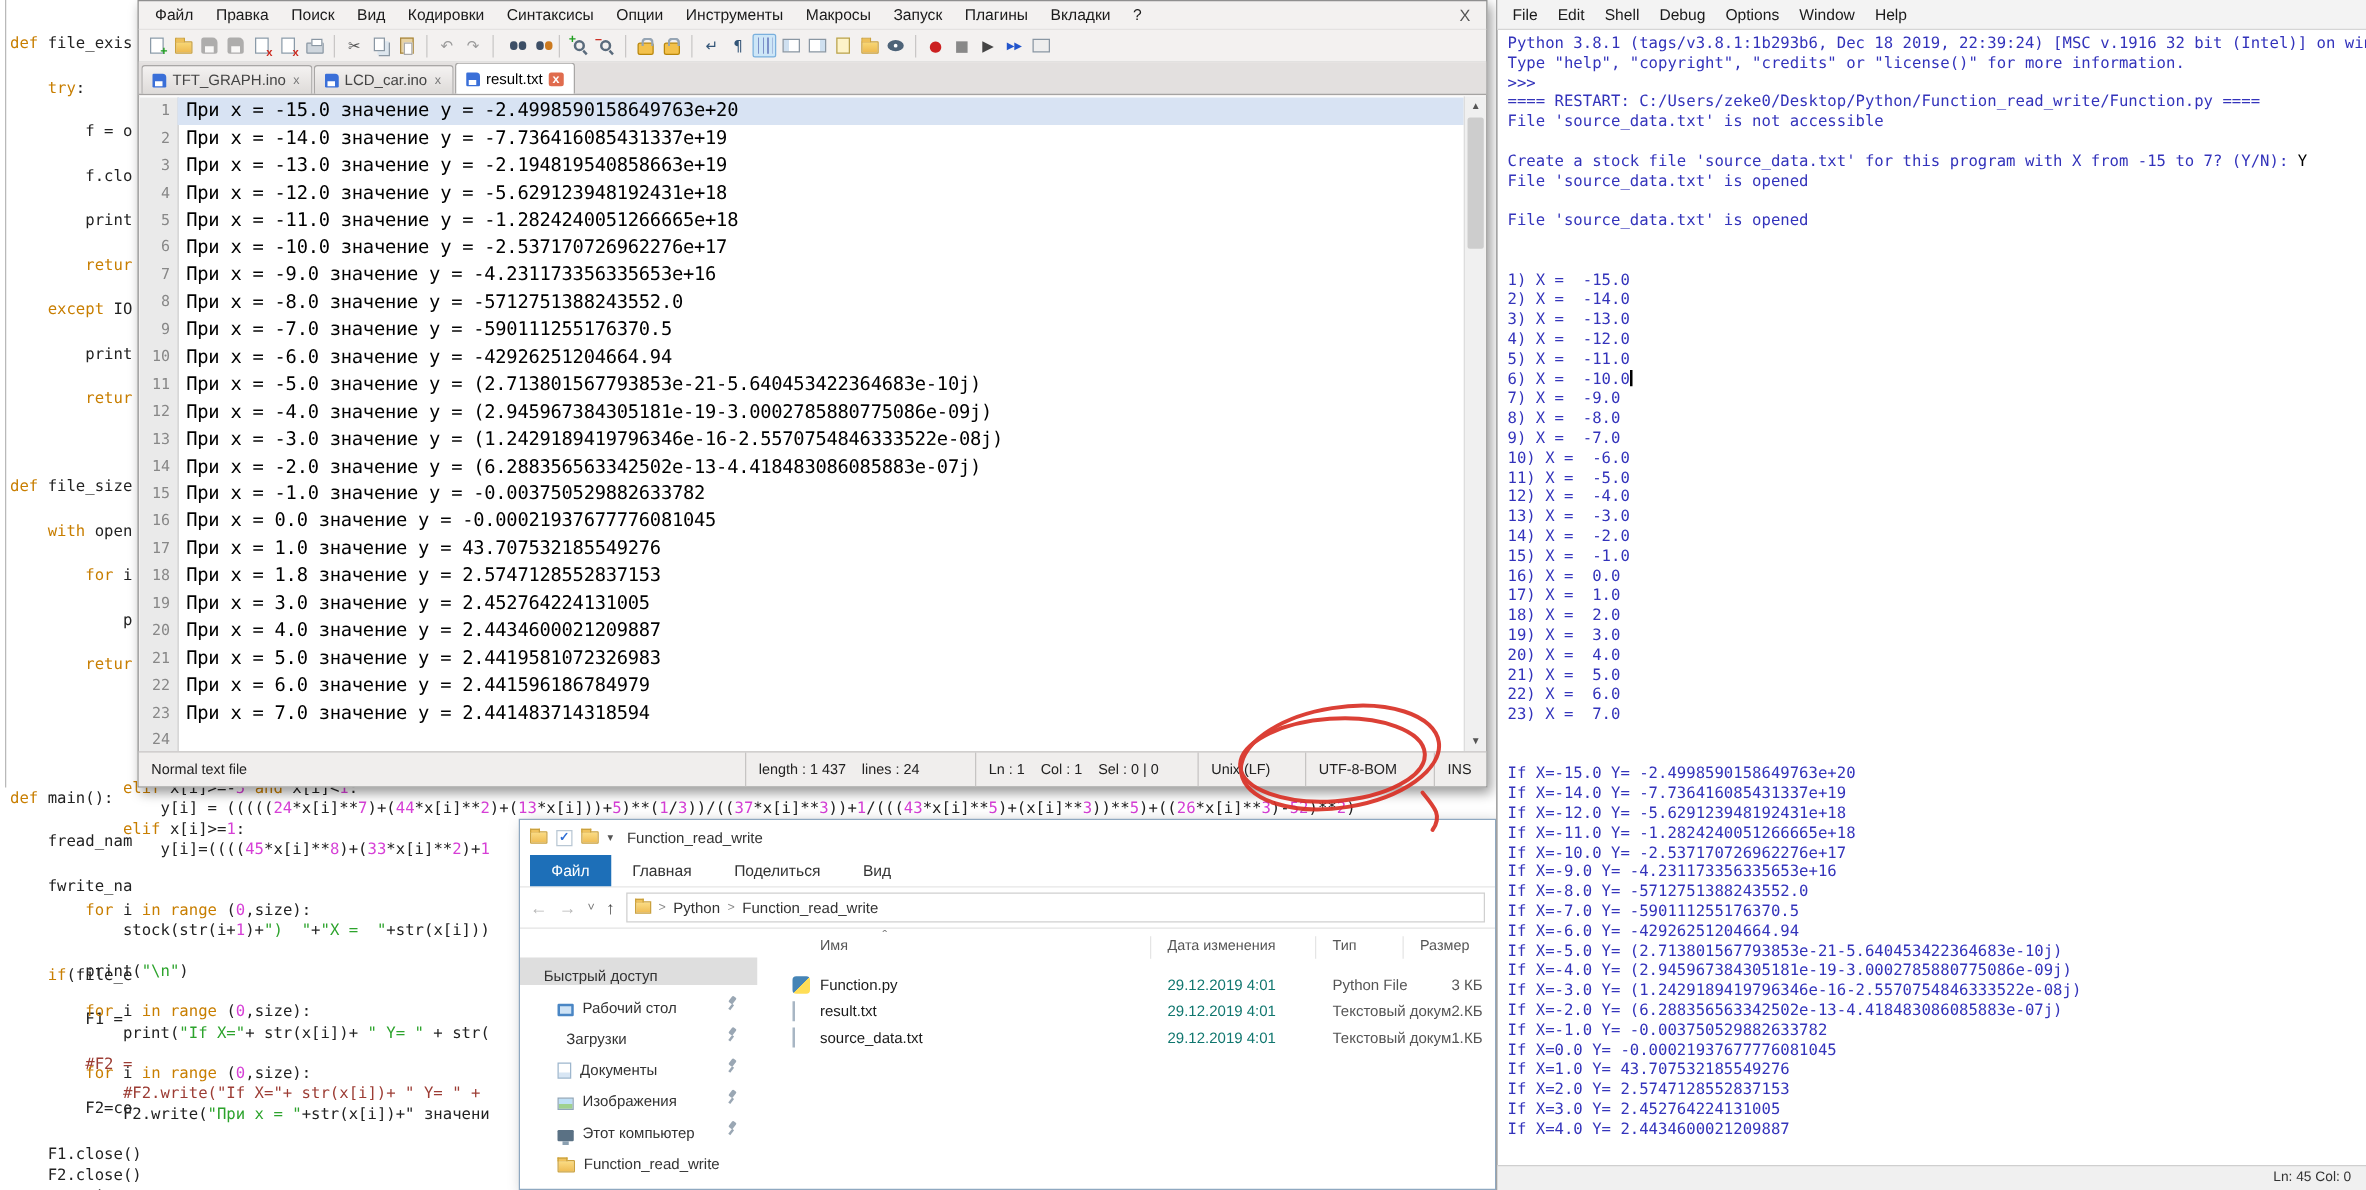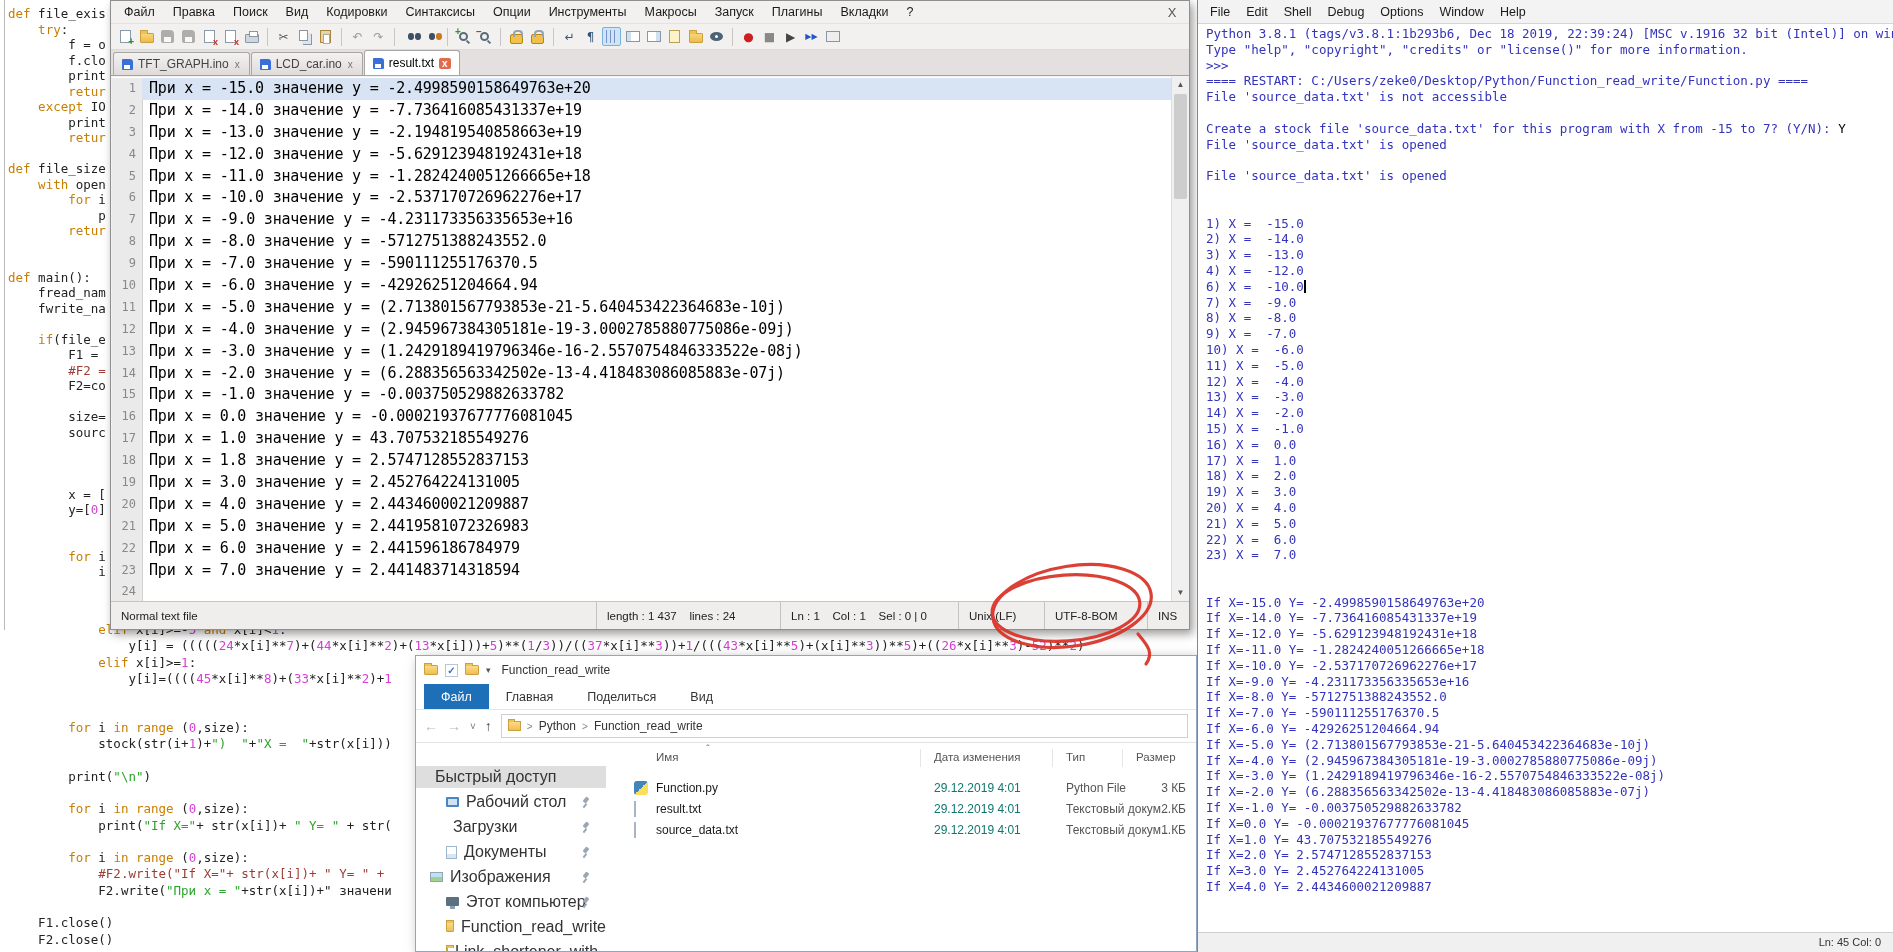--- a/index.html
+++ b/index.html
@@ -6,21 +6,21 @@
   html,body { width:1893px; height:952px; overflow:hidden; background:#fff;
     font-family:"Liberation Sans", sans-serif; }
   body { position:relative; }
 
   
   #bg-editor { position:absolute; left:0; top:0; width:1197px; height:952px; background:#fff; z-index:0; }
   #bg-edge { position:absolute; left:4px; top:0; width:1px; height:630px; background:#b9b9b9; }
   .code { position:absolute; font-family:"DejaVu Sans Mono", monospace; font-size:12.5px; color:#222; }
   .code .ln-row { white-space:pre; }
   #bg-top { left:8px; top:6px; }
-  #bg-top .ln-row { height:15.5px; line-height:15.5px; }
+  #bg-top .ln-row { height:15.5px; line-height:15.5px;margin-top:20px; }
   #bg-bottom { left:8px; top:622px; }
   #bg-bottom .ln-row { height:16.3px; line-height:16.3px; }
   .tk-k { color:#c87e00; } .tk-s { color:#2ca32c; } .tk-n { color:#d63fd6; } .tk-c { color:#9c3c34; }
 
   
   #npp { position:absolute; left:110px; top:0; width:1080px; height:630px; background:#f3f1f0;
     border:1px solid #8f8f8f; box-shadow:3px 4px 9px rgba(0,0,0,.4); z-index:10; }
   #npp-menubar { height:22px; display:flex; align-items:center; padding-left:4px; font-size:12.5px; color:#1a1a1a; }
   .npp-menu-item { padding:3px 9px; cursor:default; }
   #npp-close { margin-left:auto; width:28px; text-align:center; color:#555; font-size:13px; padding-right:6px; }
@@ -98,21 +98,21 @@
   .rib-tab { display:flex; align-items:center; padding:0 17px; font-size:12.5px; color:#333; }
   .rib-tab.file { background:#1d6fb8; color:#fff; }
   #exp-address { height:33px; display:flex; align-items:center; padding:0 8px; gap:9px; border-bottom:1px solid #e3e3e3; }
   .nav-g { font-size:14px; }
   #addr-box { flex:1; height:24px; border:1px solid #d0d0d0; display:flex; align-items:center; gap:6px; padding:0 6px; font-size:12px; color:#333; }
   .addr-chev { color:#888; font-size:10px; }
   .addr-folder { width:13px; height:10px; background:linear-gradient(#fbdc84,#efbd55); border:1px solid #caa13e; position:relative; }
   .addr-folder::before { content:""; position:absolute; top:-3px; left:-1px; width:5px; height:2px; background:#efc25d; border:1px solid #caa13e; border-bottom:none; }
   #exp-body { position:absolute; left:0; right:0; top:88px; bottom:0; overflow:hidden; }
   #exp-side { position:absolute; left:0; top:0; width:190px; height:100%; overflow:hidden; }
-  .side-row { position:absolute; left:0; width:190px; height:22px; display:flex; align-items:center; gap:7px; font-size:16px; color:#333; }
+  .side-row { position:absolute; left:0; width:190px; height:22px; display:flex; align-items:flex-end; gap:7px; font-size:12px; color:#333; }
   .side-row.selrow { background:#dedede; }
   .side-pin { position:absolute; left:165px; top:6px; width:9px; height:11px; }
   .side-pin::before { content:""; position:absolute; left:3px; top:0; width:4px; height:6px; background:#9aa7b4; border-radius:1px; transform:rotate(38deg); }
   .side-pin::after { content:""; position:absolute; left:3px; top:6px; width:1.5px; height:5px; background:#9aa7b4; transform:rotate(38deg); }
   .ic-star { color:#3fa9f5; font-size:13px; }
   .ic-desktop { width:13px; height:10px; border:2px solid #4a86c4; border-radius:1px; background:#cfe3f5; position:relative; }
   .ic-down { color:#2f7fd6; font-weight:bold; font-size:13px; }
   .ic-doc { width:11px; height:13px; background:#fff; border:1px solid #9db6cd; box-shadow:inset 0 -7px 0 -3px #d8e6f4; }
   .ic-pic { width:13px; height:10px; border:1px solid #8fa5b8; background:linear-gradient(#bfe0f7 55%,#9fd18f 55%); }
   .ic-pc { width:13px; height:9px; background:#5a7184; border-radius:1px; position:relative; margin-top:-2px; }
@@ -513,21 +513,21 @@
         <div class="side-row" style="top: 72px; padding-left: 30px;">
           <span class="ic-down"></span>
           <span>Загрузки</span>
           <span class="side-pin"></span>
         </div>
         <div class="side-row" style="top: 97px; padding-left: 30px;">
           <span class="ic-doc"></span>
           <span>Документы</span>
           <span class="side-pin"></span>
         </div>
-        <div class="side-row" style="top: 122px; padding-left: 14px;">
+        <div class="side-row" style="top: 122px; padding-left: 30px;">
           <span class="ic-pic"></span>
           <span>Изображения</span>
           <span class="side-pin"></span>
         </div>
         <div class="side-row" style="top: 147px; padding-left: 30px;">
           <span class="ic-pc"></span>
           <span>Этот компьютер</span>
           <span class="side-pin"></span>
         </div>
         <div class="side-row" style="top: 172px; padding-left: 30px;">
@@ -583,20 +583,21 @@
       <div class="idle-line"><span>Create a stock file 'source_data.txt' for this program with X from -15 to 7? (Y/N): </span><span class="idle-input">Y</span></div>
       <div class="idle-line"><span>File 'source_data.txt' is opened</span></div>
       <div class="idle-line"><span></span></div>
       <div class="idle-line"><span>File 'source_data.txt' is opened</span></div>
       <div class="idle-line"><span></span></div>
       <div class="idle-line"><span></span></div>
       <div class="idle-line"><span>1) X =  -15.0</span></div>
       <div class="idle-line"><span>2) X =  -14.0</span></div>
       <div class="idle-line"><span>3) X =  -13.0</span></div>
       <div class="idle-line"><span>4) X =  -12.0</span></div>
+      <div class="idle-line"><span>5) X =  -11.0</span></div>
       <div class="idle-line"><span>6) X =  -10.0</span><span class="idle-cursor"></span></div>
       <div class="idle-line"><span>7) X =  -9.0</span></div>
       <div class="idle-line"><span>8) X =  -8.0</span></div>
       <div class="idle-line"><span>9) X =  -7.0</span></div>
       <div class="idle-line"><span>10) X =  -6.0</span></div>
       <div class="idle-line"><span>11) X =  -5.0</span></div>
       <div class="idle-line"><span>12) X =  -4.0</span></div>
       <div class="idle-line"><span>13) X =  -3.0</span></div>
       <div class="idle-line"><span>14) X =  -2.0</span></div>
       <div class="idle-line"><span>15) X =  -1.0</span></div>

